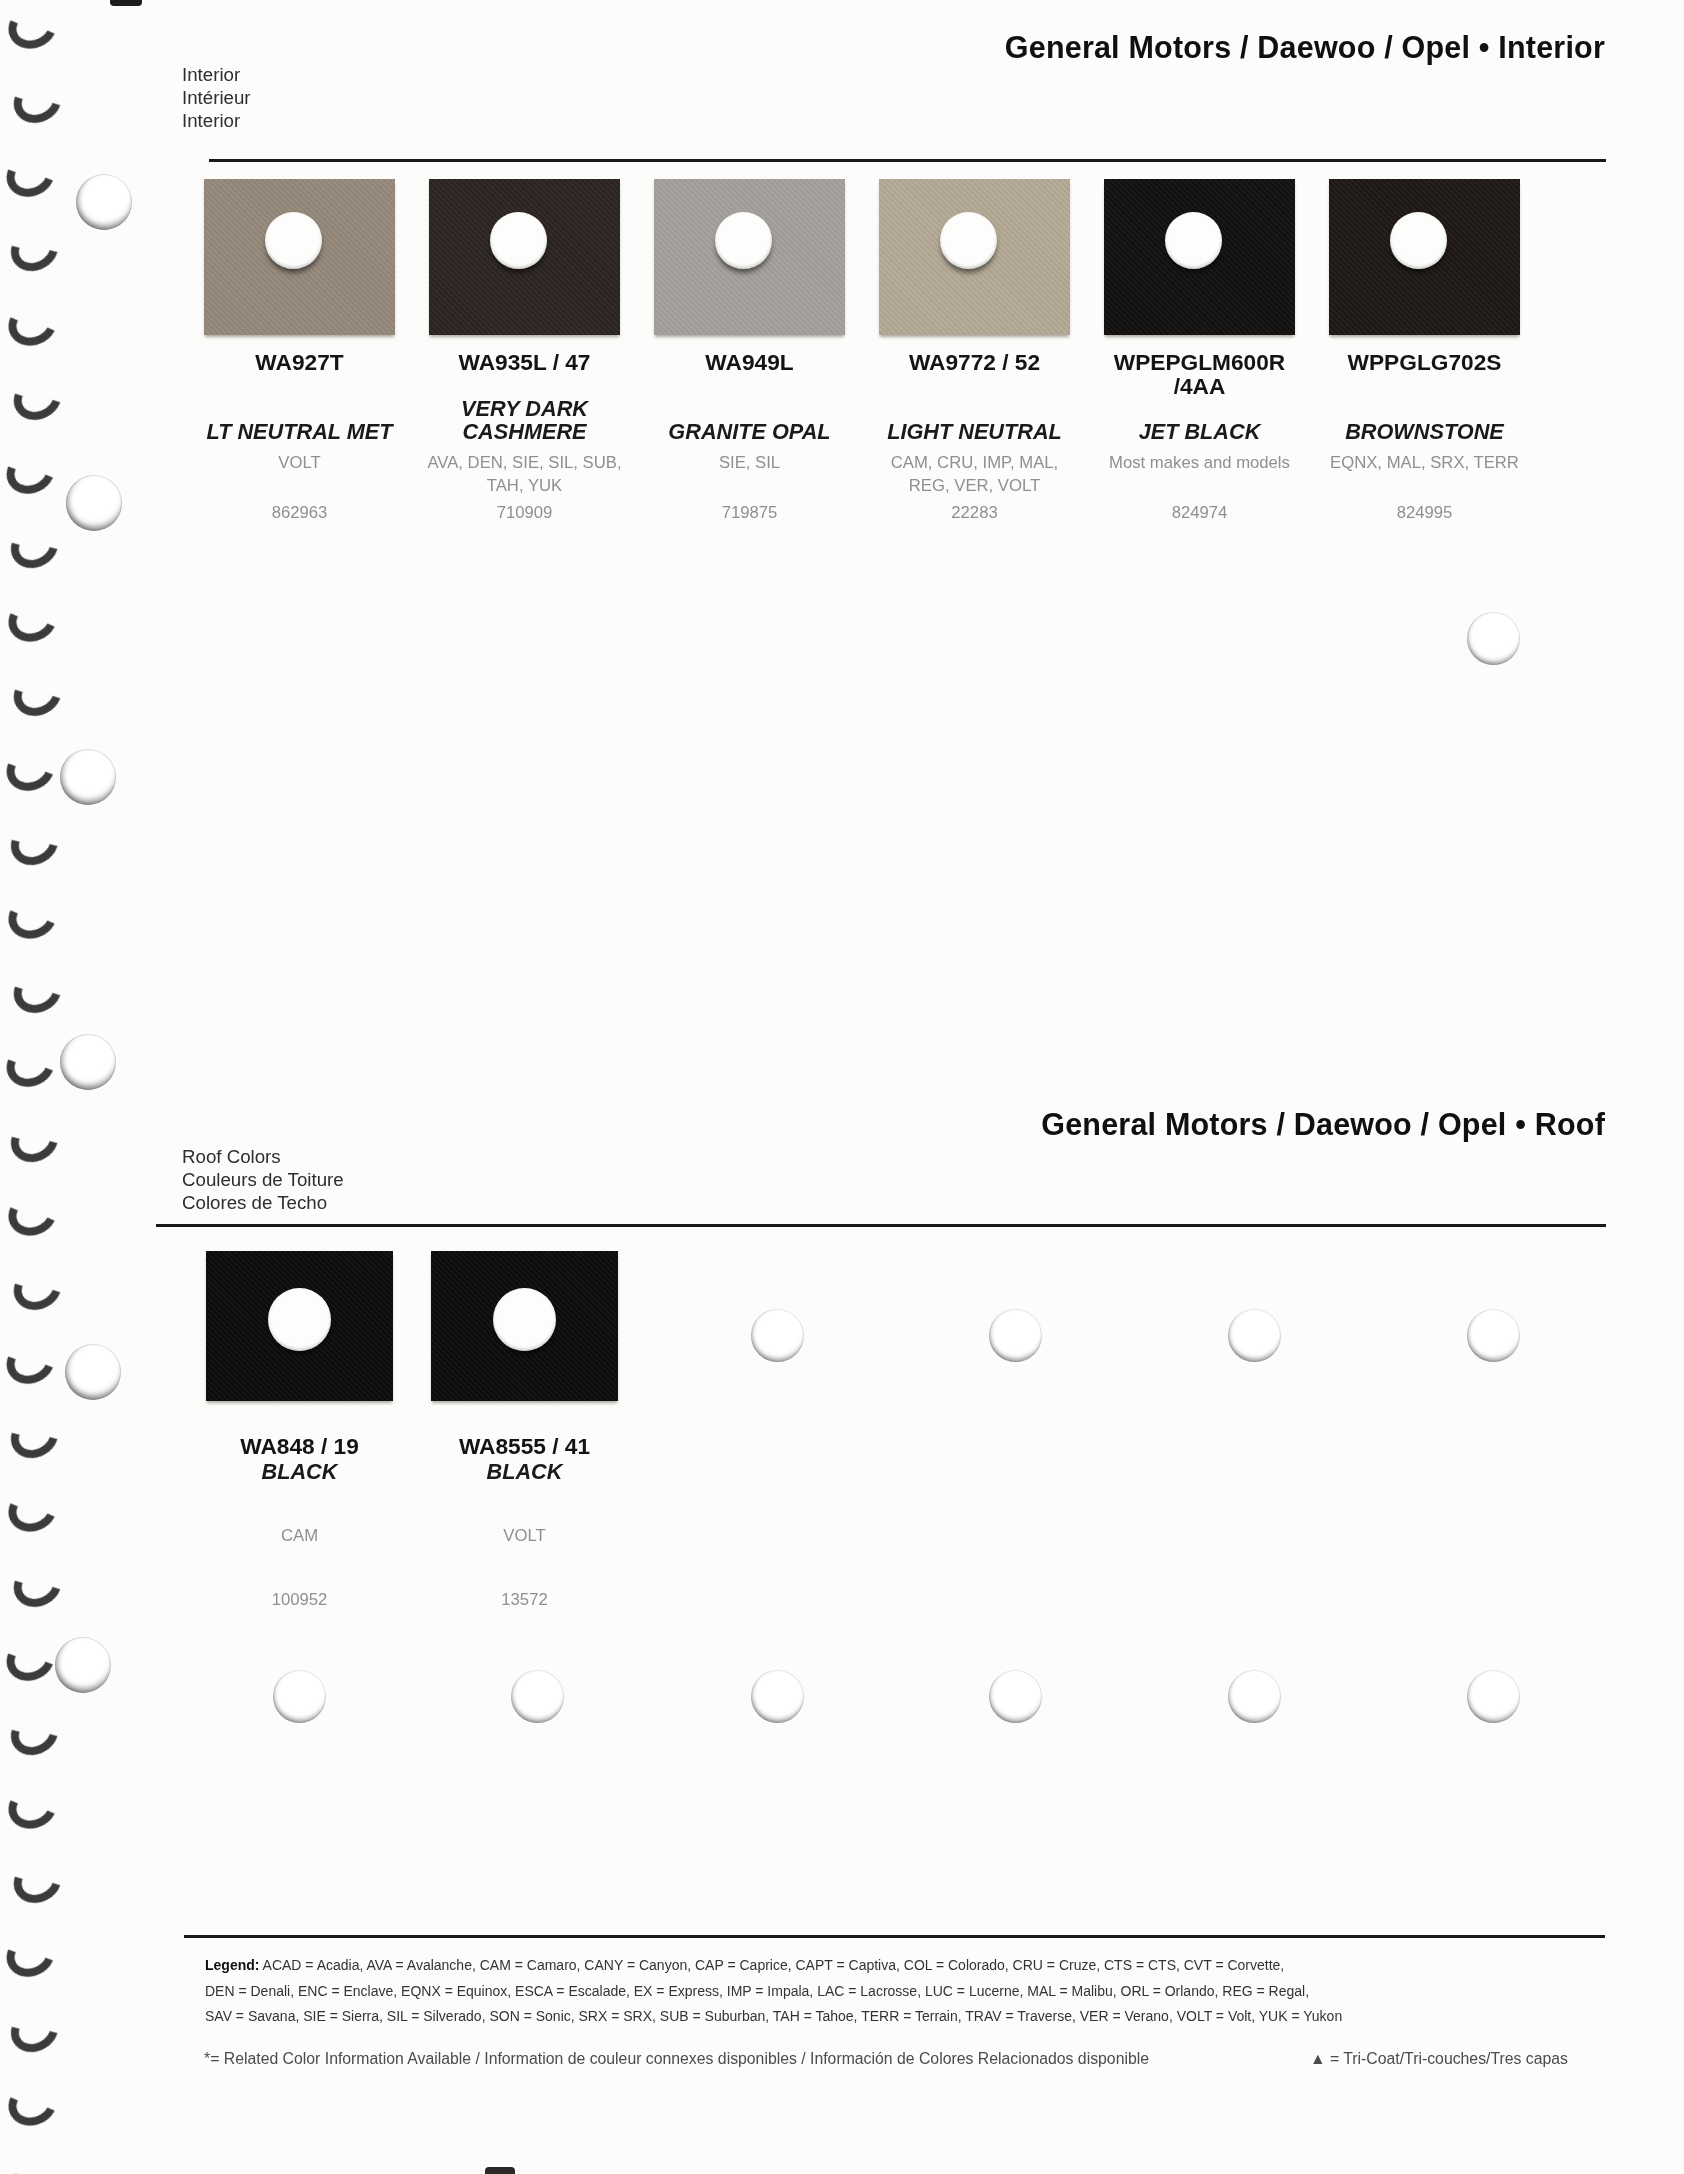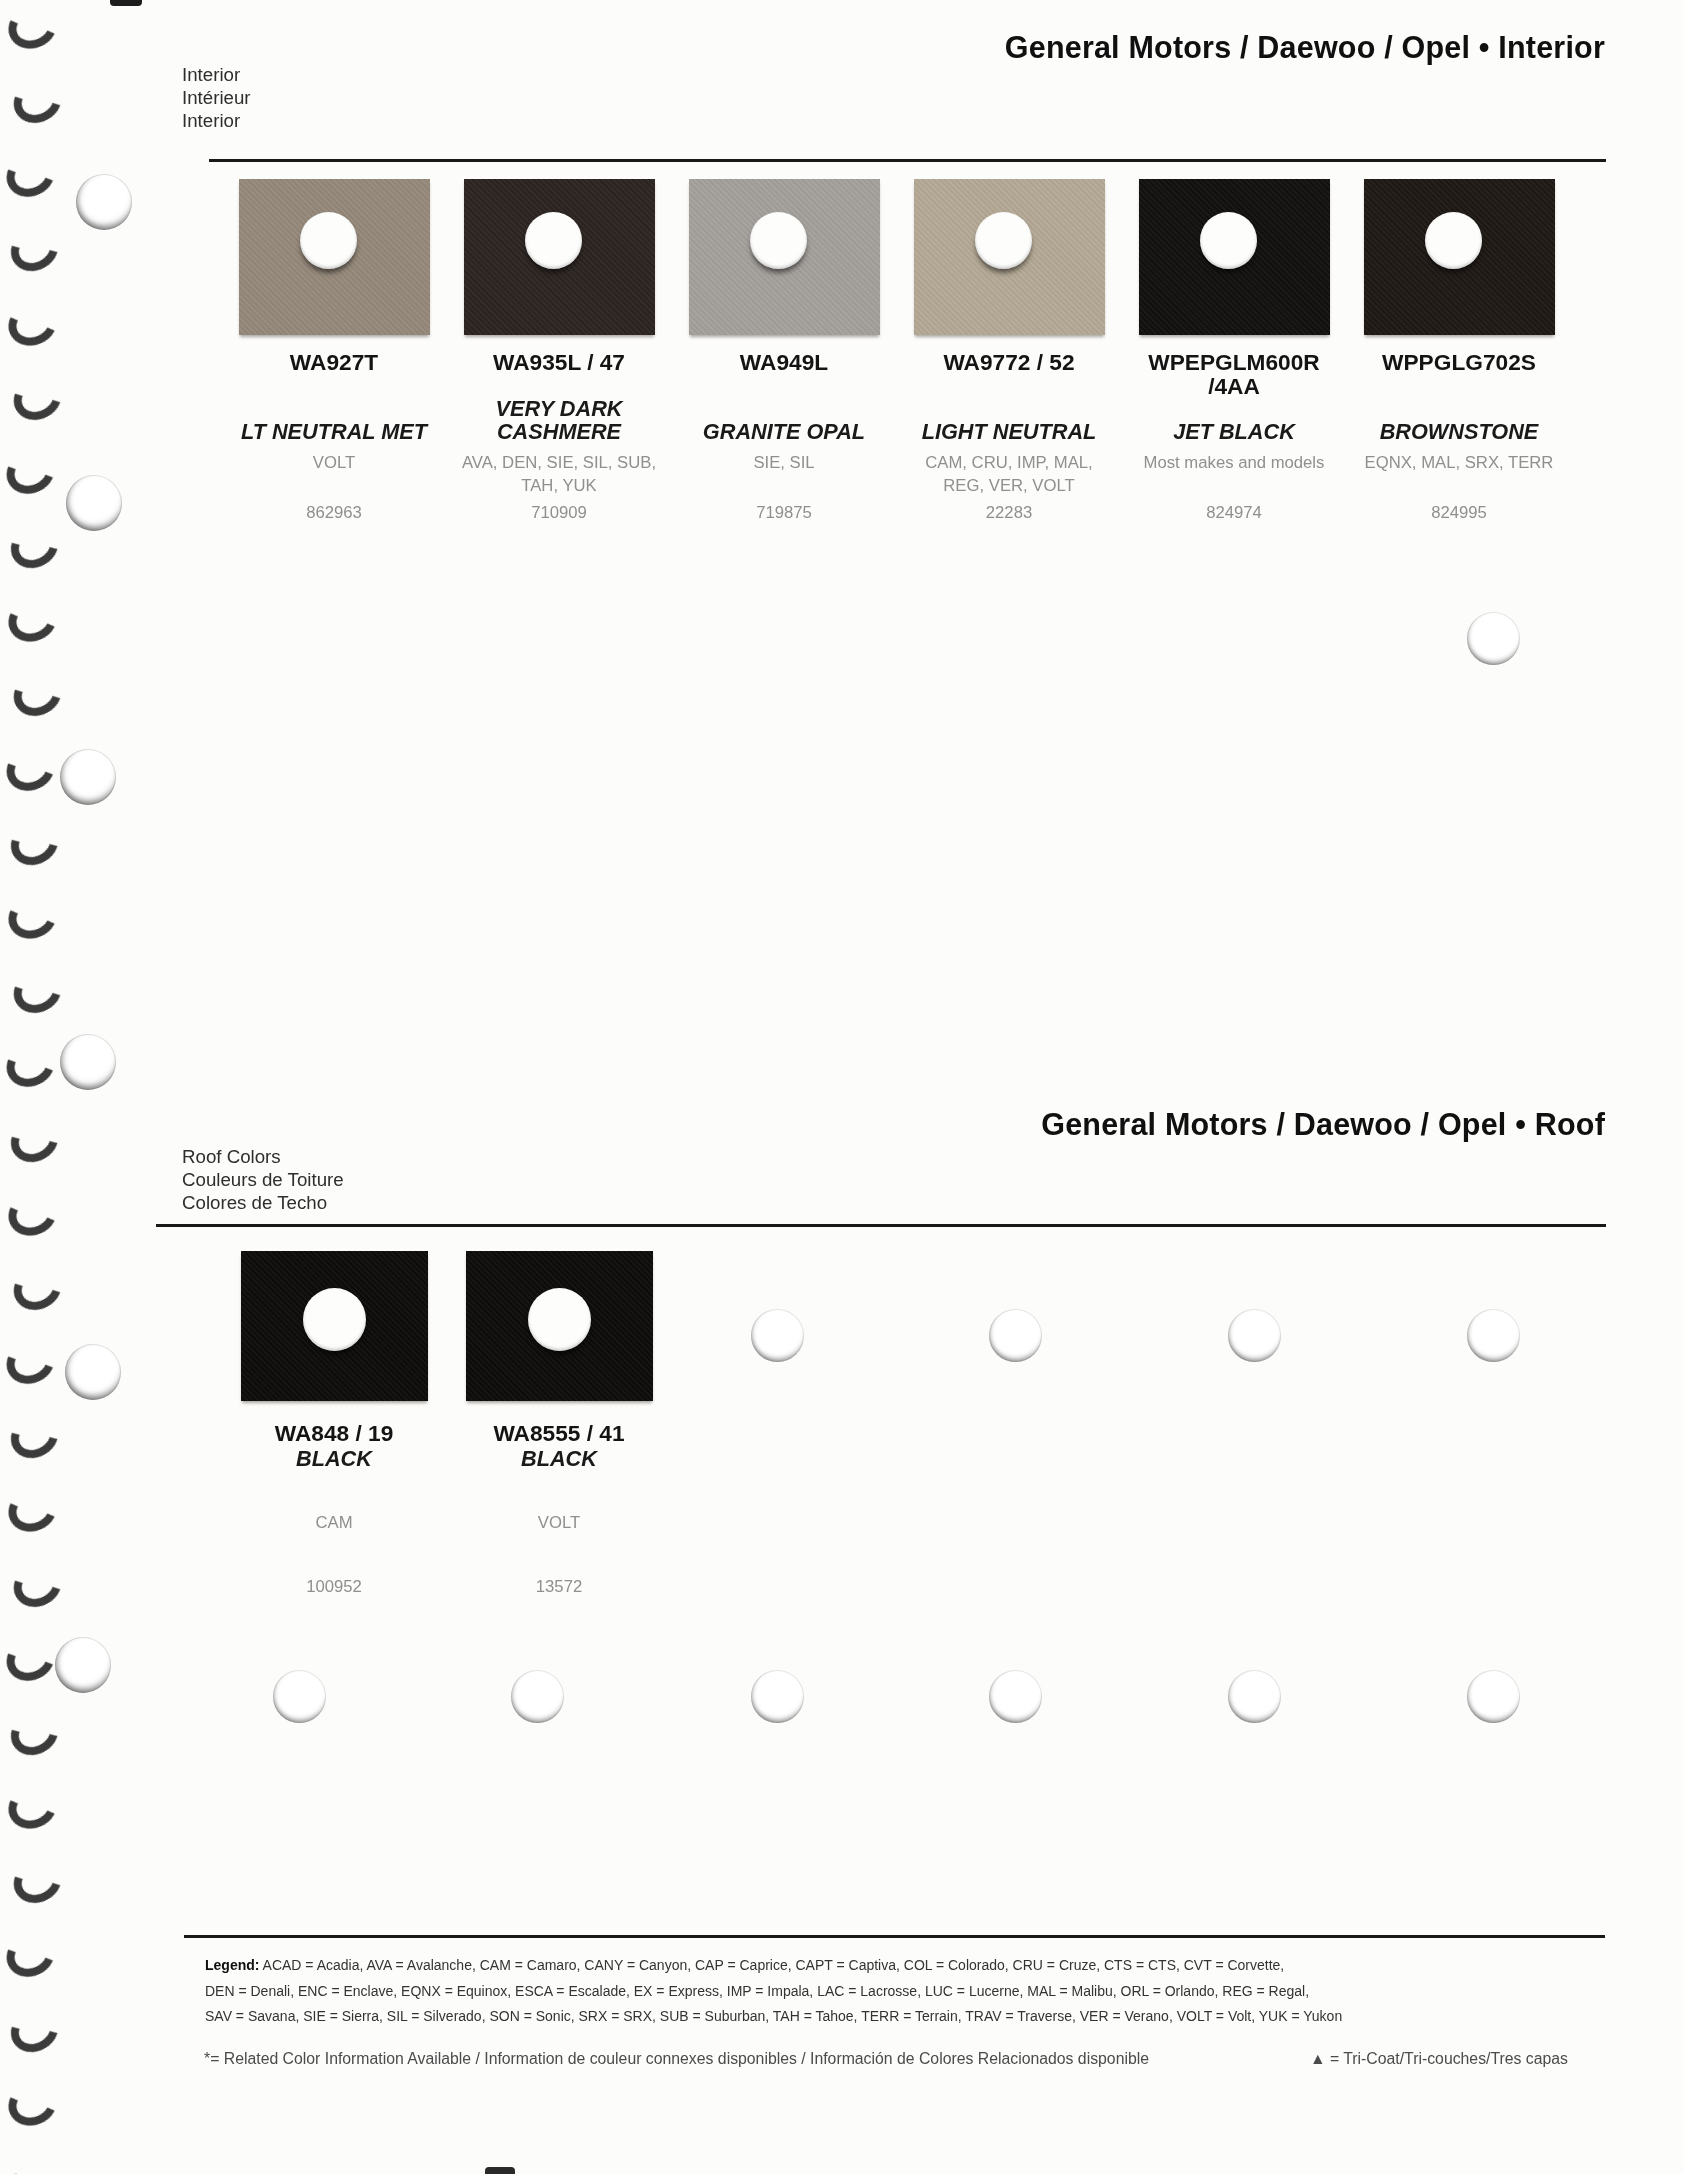--- a/index.html
+++ b/index.html
@@ -10,41 +10,41 @@
          font-size:30.5px;font-weight:bold;color:#101010;letter-spacing:0.2px;}
   #title1{top:29.6px;} #title2{top:1107px;}
   .subtitles{position:absolute;left:182px;width:1423px;
              font-size:18.7px;line-height:23px;color:#2e2e2e;}
   #subs1{top:63px;} #subs2{top:1145px;}
   .rule{position:absolute;height:3px;background:#191919;}
   #rule1{left:209px;top:159px;width:1397px;}
   #rule2{left:156px;top:1224px;width:1450px;}
   #rule3{left:184px;top:1935px;width:1421px;}
   
-  .row{position:absolute;left:187px;width:1419px;display:flex;justify-content:center;}
+  .row{position:absolute;left:187px;width:1419px;display:flex;justify-content:flex-start;}
   #row1{top:179px;} #row2{top:1251px;}
   .card{width:225px;display:flex;flex-direction:column;align-items:center;}
   .chip{width:191px;height:156px;position:relative;box-shadow:0 3px 3px -1px rgba(50,40,30,.4);}
   .chip::after{content:"";position:absolute;inset:0;
       background:repeating-linear-gradient(45deg,rgba(255,255,255,.035) 0 2px,rgba(0,0,0,.035) 2px 3.9px);}
   .chip-hole{position:absolute;width:57px;height:57px;border-radius:50%;background:#fdfdfc;z-index:2;
       left:calc(47% - 28.6px);top:32.5px;
       box-shadow:0 4.9px 4.9px -1px rgba(0,0,0,.5), inset 0 -2px 3px rgba(170,170,170,.55);}
   .code{margin-top:14.8px;height:48px;font-size:22.7px;font-weight:bold;line-height:24px;
         text-align:center;color:#141414;}
   .cname{height:46px;display:flex;flex-direction:column;justify-content:flex-end;
          font-size:21.7px;font-style:italic;font-weight:bold;text-align:center;
          line-height:22.7px;color:#1a1a1a;max-width:209px;}
   .vehicles{margin-top:6.9px;height:52px;font-size:16.7px;line-height:23px;color:#8f8f8f;
             text-align:center;max-width:197px;}
   .vnumber{font-size:16.7px;color:#8f8f8f;}
   
   #row2 .chip{width:187px;height:150px;}
   #row2 .chip-hole{width:63px;height:63px;left:calc(50% - 31.5px);top:37px;}
-  #row2 .code{margin-top:20px;height:auto;}
+  #row2 .code{margin-top:33px;height:auto;}
   #row2 .cname{height:auto;margin-top:3px;}
   #row2 .vehicles{margin-top:40px;height:auto;}
   #row2 .vnumber{margin-top:43px;}
   
   .phole{position:absolute;width:53px;height:53px;border-radius:50%;background:#ffffff;
       box-shadow:inset 0 -5.9px 4.9px -3px rgba(105,105,105,.65),
                  inset 3.9px -2px 3.9px -2px rgba(140,140,140,.5),
                  inset 0 0 0 1px rgba(210,210,208,.55);}
   .phole.big{width:56px;height:56px;
       box-shadow:inset 0 -6.9px 5.9px -3px rgba(90,90,90,.7),

